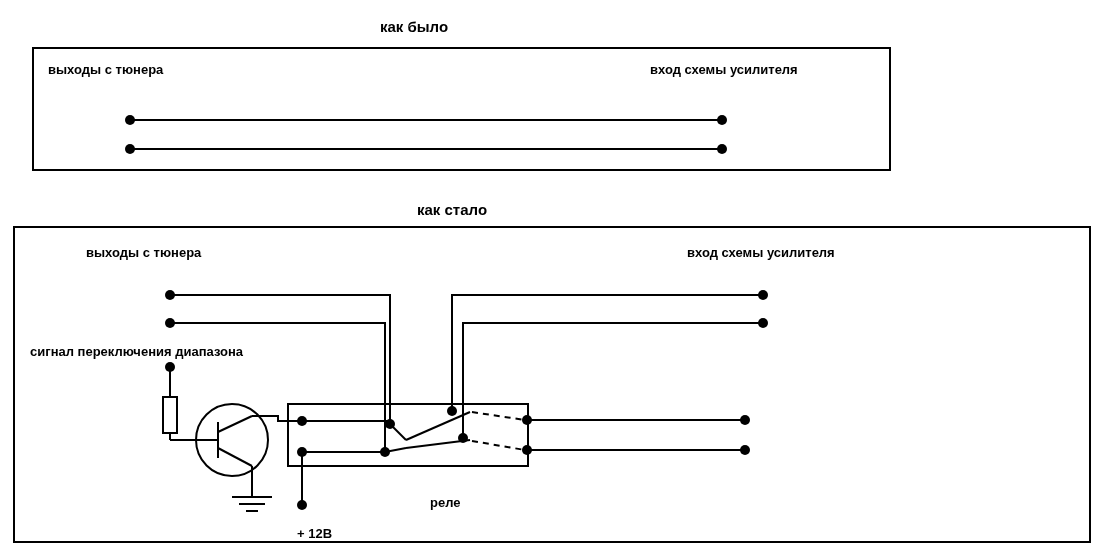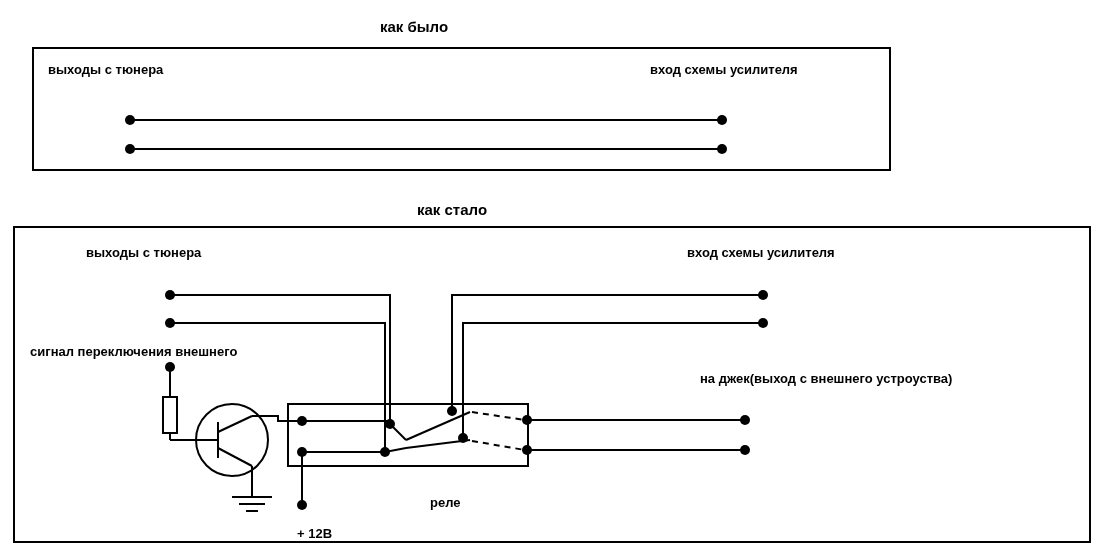--- a/index.html
+++ b/index.html
@@ -50,23 +50,22 @@
   <div class="lbl title" style="left:385px; top:202px;margin-left:32px;">как стало</div>
 
   <div class="lbl t-big" style="left:48px; top:63px;">выходы с тюнера</div>
 
   <div class="lbl t-big" style="left:650px; top:63px;">вход схемы усилителя</div>
 
   <div class="lbl t-big" style="left:86px; top:246px;">выходы с тюнера</div>
 
   <div class="lbl t-big" style="left:687px; top:246px;">вход схемы усилителя</div>
 
-  <div class="lbl t-big" style="left:30px; top:345px;">сигнал переключения внешнего</div>
+  <div class="lbl t-big" style="left:30px; top:345px;">сигнал переключения диапазона</div>
 
-  <div class="lbl t-big" style="left:700px; top:372px;">на джек(выход с внешнего устроуства)</div>
 
   <div class="lbl t-big" style="left:297px; top:497px;margin-top:30px;">+ 12В</div>
 
   <div class="lbl t-big" style="left:430px; top:496px;">реле</div>
 
   <svg viewBox="0 0 1104 556" xmlns="http://www.w3.org/2000/svg">
     <g stroke="#000000" fill="none" stroke-width="2">
 
       <rect x="33" y="48" width="857" height="122"></rect>
 

